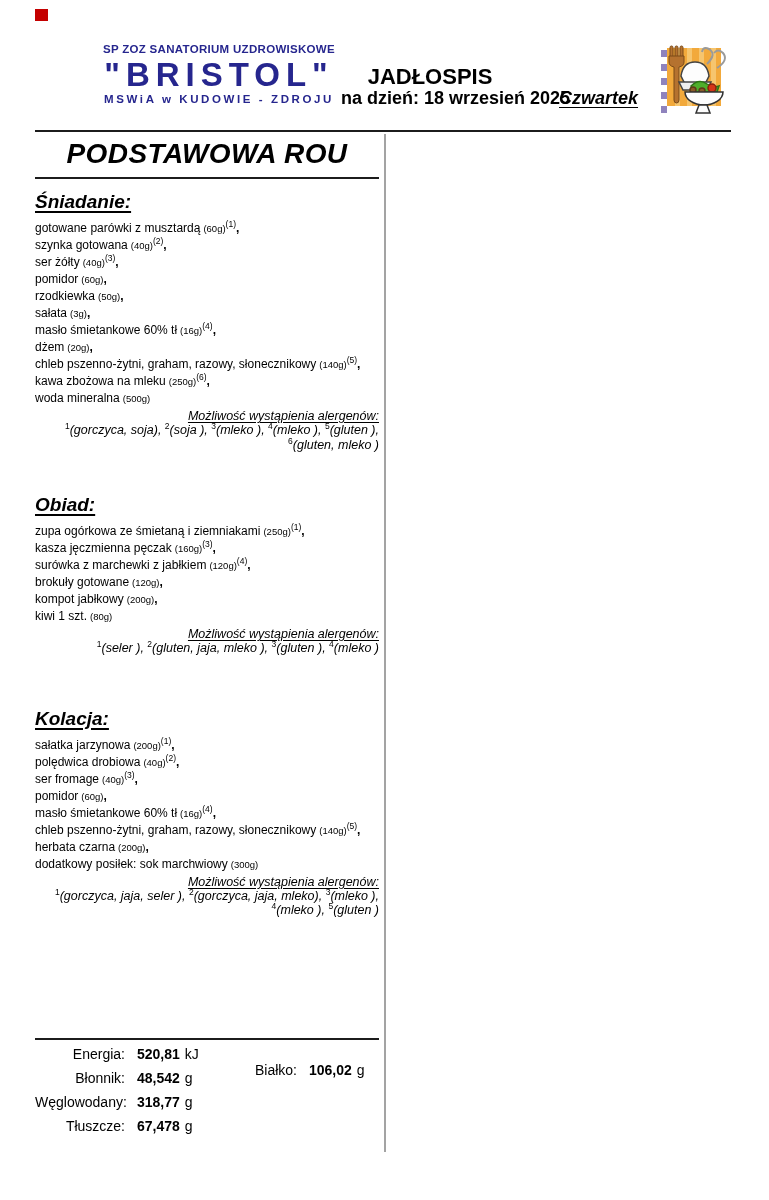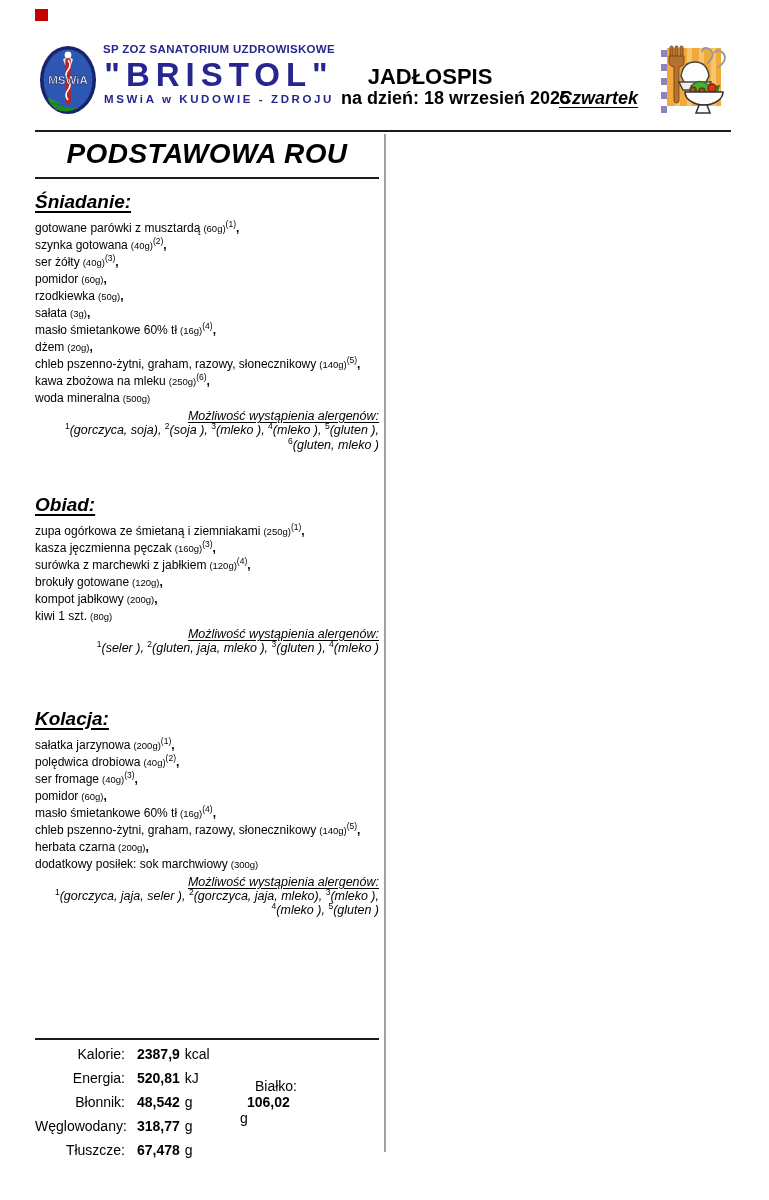--- a/index.html
+++ b/index.html
@@ -44,45 +44,32 @@
   .allerg-h{text-decoration:underline;text-underline-offset:2px;}
   .allerg-l{line-height:14.5px;}
 
   
   .nutrition{position:absolute;left:35px;top:1038px;width:344px;}
   .nutr-rule{border:none;border-top:2px solid #1c1c1c;margin:0 0 6px 0;}
   .nutr-row{position:relative;display:flex;font-size:14px;line-height:16px;margin-bottom:8px;}
   .nutr-label{width:90px;text-align:right;flex:0 0 auto;}
   .nutr-val{font-weight:bold;margin-left:12px;}
   .nutr-unit{margin-left:5px;}
-  .nutr-extra{position:absolute;left:200px;top:8px;display:flex;flex-direction:column;}
+  .nutr-extra{position:absolute;left:200px;top:16px;display:flex;}
   .nutr-extra .nutr-label{width:62px;}
 </style>
 </head>
 <body>
 
 <div class="page">
 
   <div class="corner-mark" style="background: rgb(196, 0, 0);"></div>
 
   <div class="header">
 
-    <div class="logo-badge">
-      <svg width="58" height="72" viewBox="0 0 58 72">
-        <ellipse cx="29" cy="36" rx="28" ry="34" fill="#16246e"></ellipse>
-        <ellipse cx="29" cy="36" rx="24.5" ry="30.5" fill="#2e57b4"></ellipse>
-        <path d="M8,52 Q20,66 40,63 Q30,70 18,66 Q10,61 8,52 Z" fill="#1e8a1e"></path>
-        <path d="M10,54 Q26,64 46,56 Q30,63 12,57 Z" fill="#2aa52a"></path>
-        <circle cx="29" cy="11" r="3.4" fill="#fff"></circle>
-        <path d="M24,15 q5,-3 10,0 l-2,6 h-6 Z" fill="#e9e9f4"></path>
-        <rect x="26.3" y="14" width="5.4" height="46" rx="2.5" fill="#c02020"></rect>
-        <path d="M29,16 q4,5 0,10 q-4,5 0,10 q4,5 0,10 q-4,5 0,10" fill="none" stroke="#fff" stroke-width="1.6"></path>
-        <text x="29" y="40" text-anchor="middle" font-family="Liberation Sans, sans-serif" font-size="11.5" font-weight="bold" fill="#fff" stroke="#101a52" stroke-width="0.5">MSWiA</text>
-      </svg>
-    </div>
 
     <div class="org">
       <div class="org-line1" style="color: rgb(38, 38, 142);">SP ZOZ SANATORIUM UZDROWISKOWE</div>
       <div class="org-name" style="color: rgb(38, 38, 142);">"BRISTOL"</div>
       <div class="org-line2" style="color: rgb(38, 38, 142);">MSWiA w KUDOWIE - ZDROJU</div>
     </div>
 
     <div class="jad-title">JADŁOSPIS</div>
     <div class="date-line">na dzień: 18 wrzesień 2025</div>
     <div class="weekday">Czwartek</div>
@@ -218,25 +205,20 @@
         <div class="allerg-l">
           
         <span class="aseg"><sup class="sp">1</sup><span>(gorczyca, jaja, seler ), </span></span><span class="aseg"><sup class="sp">2</sup><span>(gorczyca, jaja,  mleko), </span></span><span class="aseg"><sup class="sp">3</sup><span>(mleko ), </span></span><span class="aseg"><sup class="sp">4</sup><span>(mleko ), </span></span><span class="aseg"><sup class="sp">5</sup><span>(gluten  )</span></span></div>
       </div>
     </section>
   </div>
 
   <div class="nutrition">
     <hr class="nutr-rule">
 
-    <div class="nutr-row">
-      <span class="nutr-label">Kalorie:</span>
-      <span class="nutr-val">2387,9</span>
-      <span class="nutr-unit">kcal</span>
-    </div>
 
     <div class="nutr-row">
       <span class="nutr-label">Energia:</span>
       <span class="nutr-val">520,81</span>
       <span class="nutr-unit">kJ</span>
       <span class="nutr-extra">
         <span class="nutr-label">Białko:</span>
         <span class="nutr-val">106,02</span>
         <span class="nutr-unit">g</span>
       </span>

